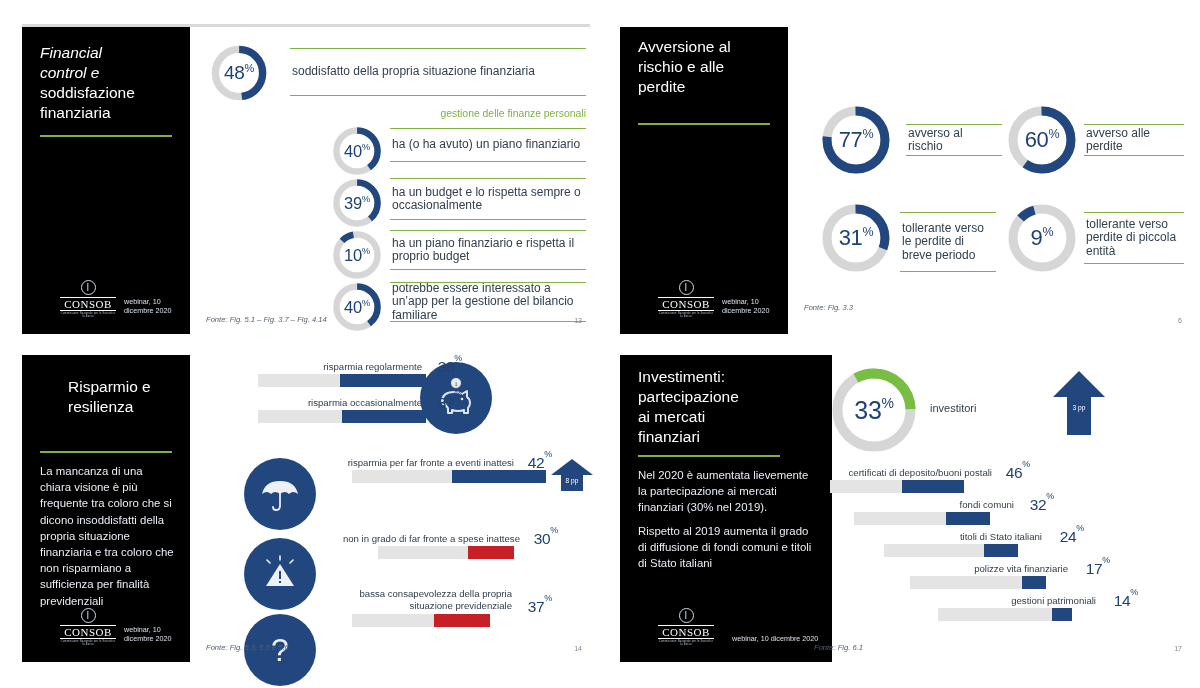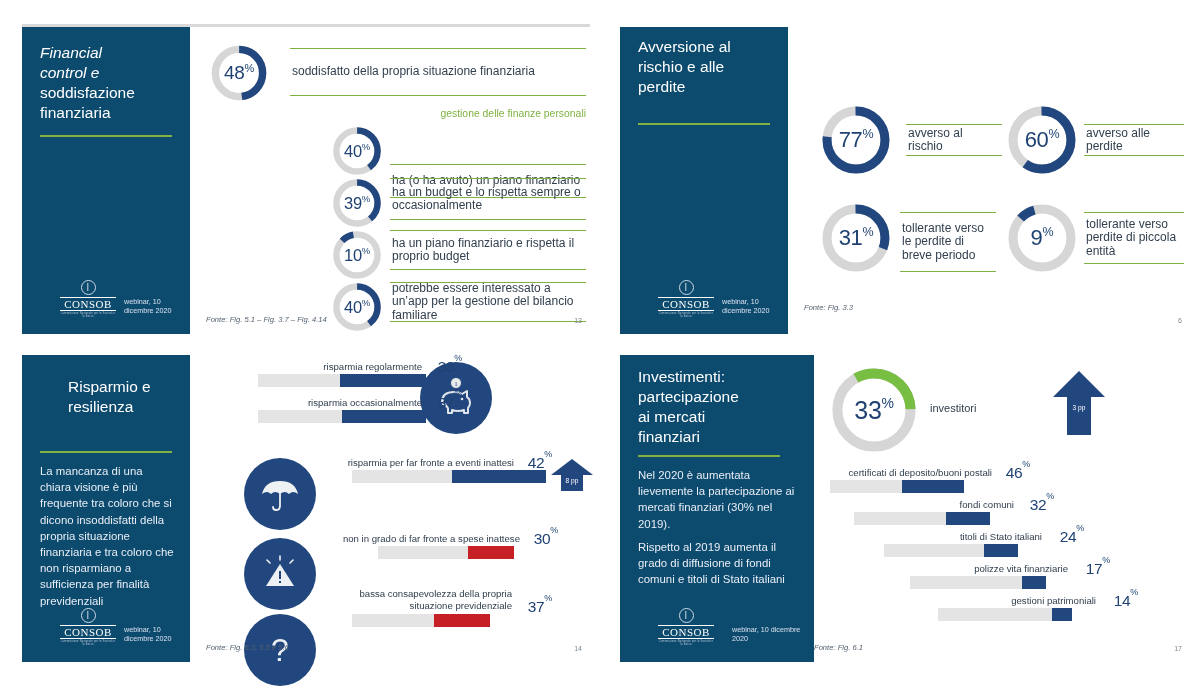--- a/index.html
+++ b/index.html
@@ -2,21 +2,21 @@
 <html><head>
 <meta charset="utf-8">
 <style>
   html,body{margin:0;padding:0;background:#ffffff;}
   body{width:1200px;height:688px;font-family:"Liberation Sans",sans-serif;color:#1f3f6e;overflow:hidden;}
   .stage{position:relative;width:1200px;height:688px;background:#fff;}
 
   
   .slide{position:absolute;background:#ffffff;}
   .slide .topline{position:absolute;top:0;left:0;right:0;height:3px;background:#d9d9d9;}
-  .panel{position:absolute;top:3px;left:0;bottom:0;background:#0c4a6e;color:#fff;}
+  .panel{position:absolute;top:3px;left:0;bottom:0;background:#000000;color:#fff;}
   .panel-title{position:absolute;left:18px;right:14px;font-size:15.5px;line-height:20px;font-weight:400;color:#ffffff;}
   .panel-title .it{font-style:italic;}
   .panel-rule{position:absolute;left:18px;height:2px;background:#7FB241;}
   .panel-body{position:absolute;left:18px;right:16px;font-size:11.4px;line-height:16.2px;color:#e9eef5;}
   .panel-body p{margin:0 0 7px 0;}
 
   
   .logo{position:absolute;left:38px;bottom:16px;text-align:center;width:56px;}
   .logo .crest{width:13px;height:13px;border:1.4px solid #cfd9e6;border-radius:50%;margin:0 auto 2px;position:relative;}
   .logo .crest:after{content:"";position:absolute;left:50%;top:2px;width:1.4px;height:8px;background:#cfd9e6;transform:translateX(-50%);}
@@ -102,21 +102,21 @@
     <div class="donut small" style="left:308px;top:100px;width:54px;height:54px;">
       <svg viewBox="0 0 42 42" width="54" height="54" aria-hidden="true">
         <circle cx="21" cy="21" r="16" fill="none" stroke="#d6d6d6" stroke-width="5"></circle>
         <circle cx="21" cy="21" r="16" fill="none" stroke="#22477E" stroke-width="5" stroke-dasharray="40 60" stroke-dashoffset="25"></circle>
       </svg>
       <div class="val offset">
         <span>40</span>
           <sup>%</sup>
       </div>
     </div>
-    <div class="glabel" style="left:368px;top:104px;width:196px;height:34px;margin-top:36px;">
+    <div class="glabel" style="left:368px;top:104px;width:196px;height:34px;">
       <span>ha (o ha avuto) un piano finanziario</span>
     </div>
 
     <div class="donut small" style="left:308px;top:152px;width:54px;height:54px;">
       <svg viewBox="0 0 42 42" width="54" height="54" aria-hidden="true">
         <circle cx="21" cy="21" r="16" fill="none" stroke="#d6d6d6" stroke-width="5"></circle>
         <circle cx="21" cy="21" r="16" fill="none" stroke="#22477E" stroke-width="5" stroke-dasharray="39 61" stroke-dashoffset="25"></circle>
       </svg>
       <div class="val offset">
         <span>39</span>
@@ -340,21 +340,21 @@
       <div class="track" style="left:0;width:138px;"></div>
       <div class="fill red" style="left:82px;width:56px;"></div>
     </div>
 
     <div class="fonte" style="left:184px;bottom:10px;">Fonte: Fig. 5.3, 5.5 e 5.6</div>
     <div class="pageno" style="right:8px;bottom:10px;">14</div>
   </div>
 
   <div class="slide" style="left:620px;top:352px;width:570px;height:310px;">
     <div class="topline" style="background:#ffffff;"></div>
-    <div class="panel" style="width:194px;">
+    <div class="panel" style="width:212px;">
       <div class="panel-title" style="top:12px;">
         <span>Investimenti:</span><br>
         <span>partecipazione</span><br>
         <span>ai mercati</span><br>
         <span>finanziari</span>
       </div>
       <div class="panel-rule" style="top:100px;width:142px;"></div>
       <div class="panel-body" style="top:112px;">
         <p>Nel 2020 è aumentata lievemente la partecipazione ai mercati finanziari (30% nel 2019).</p>
         <p>Rispetto al 2019 aumenta il grado di diffusione di fondi comuni e titoli di Stato italiani</p>

